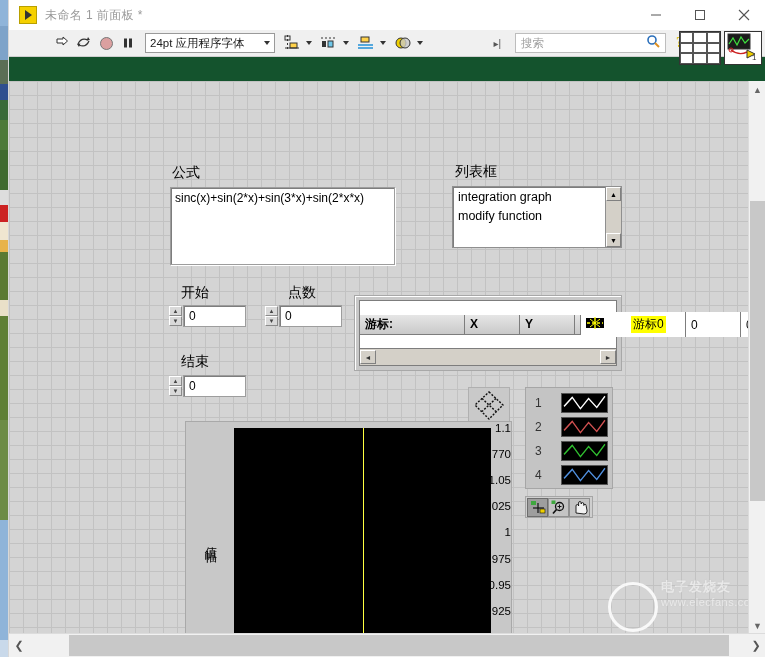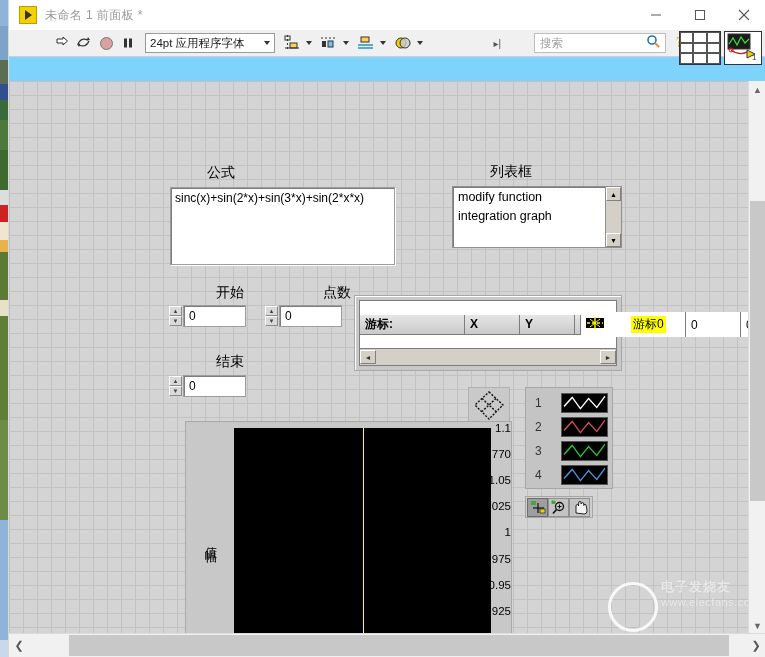--- a/index.html
+++ b/index.html
@@ -27,21 +27,21 @@
       #5b7a33 252px,#5b7a33 300px,
       #e9e0c8 300px,#e9e0c8 316px,
       #5f7f36 316px,#5f7f36 420px,
       #6d8c45 420px,#6d8c45 520px,
       #8fb4d9 520px,#8fb4d9 640px,
       #c9d9ea 640px,#c9d9ea 657px);
   }
   
   #window{
     position:absolute;left:8px;top:0;width:757px;height:657px;
-    background:#7dd3fc;
+    background:#14532d;
     border-left:1px solid #d8d8d8;
   }
   
   #titlebar{
     position:relative;height:30px;background:#ffffff;
     display:flex;align-items:center;
   }
   #app-icon{
     width:18px;height:18px;margin-left:10px;margin-right:8px;
     background:#f5d000;border:1px solid #b8a000;
@@ -69,21 +69,21 @@
   #font-box{
     height:20px;min-width:130px;border:1px solid #9a9a9a;background:#fff;
     display:flex;align-items:center;padding:0 4px;margin-left:6px;
     font-size:11.5px;color:#202020;box-sizing:border-box;
   }
   #font-box .fb-label{flex:1;white-space:nowrap;overflow:hidden;}
   .caret{width:0;height:0;border-left:3.5px solid transparent;border-right:3.5px solid transparent;
          border-top:4px solid #333;margin-left:4px;}
   .tool-drop{display:flex;align-items:center;margin-left:7px;}
   #search-wrap{
-    position:absolute;right:100px;top:3px;width:132px;height:20px;background:#fff;
+    position:absolute;right:100px;top:3px;width:151px;height:20px;background:#fff;
     border:1px solid #bdbdbd;display:flex;align-items:center;box-sizing:border-box;
   }
   #search-wrap .s-ph{font-size:11.5px;color:#a0a0a0;padding-left:5px;flex:1;}
   #search-marker{position:absolute;right:265px;top:8px;font-size:10px;color:#555;}
   #help-q{position:absolute;right:78px;top:4px;}
   
   #conn-area{position:absolute;right:4px;top:1px;display:flex;align-items:center;}
   #conn-grid{width:40px;height:32px;border:1px solid #333;background:#fff;
              display:grid;grid-template-columns:repeat(3,1fr);grid-template-rows:repeat(3,1fr);}
   #conn-grid div{border:.5px solid #555;}
@@ -103,21 +103,21 @@
            border-left:1px solid #dcdcdc;}
   #vscroll .sb-up,#vscroll .sb-down{height:17px;display:flex;align-items:center;justify-content:center;color:#666;font-size:9px;}
   #vscroll .sb-thumb{position:absolute;left:1px;top:120px;width:15px;height:300px;background:#c8c8c8;}
   
   #hscroll{position:absolute;left:0;bottom:0;width:757px;height:23px;background:#f1f1f1;
            border-top:1px solid #dcdcdc;display:flex;align-items:center;}
   #hscroll .sb-left,#hscroll .sb-right{width:20px;text-align:center;color:#555;font-size:11px;}
   #hscroll .sb-track{flex:1;height:23px;position:relative;}
   #hscroll .sb-thumb{position:absolute;left:40px;top:1px;width:660px;height:21px;background:#c8c8c8;}
   
-  .lv-label{position:absolute;font-size:13px;color:#000;white-space:nowrap;margin-left:35px;}
+  .lv-label{position:absolute;font-size:13px;color:#000;white-space:nowrap;}
   .lv-label.big{font-size:14px;}
   
   #formula-box{
     position:absolute;left:161px;top:106px;width:225px;height:78px;
     background:#fff;border:1px solid #9d9d9d;
     box-shadow:inset 1px 1px 0 #7d7d7d, 1px 1px 0 #ffffff;
     box-sizing:border-box;padding:3px 4px;
     font-size:12px;color:#000;line-height:14px;overflow:hidden;
   }
   
@@ -354,22 +354,22 @@
   </div>
 
   <div id="panel">
 
     <div class="lv-label big" style="left:163px;top:83px;">公式</div>
     <div id="formula-box">sinc(x)+sin(2*x)+sin(3*x)+sin(2*x*x)</div>
 
     <div class="lv-label big" style="left:446px;top:82px;">列表框</div>
     <div id="listbox">
       <div class="lb-items">
+        <div class="lb-row">integration graph</div>
         <div class="lb-row">modify function</div>
-        <div class="lb-row">integration graph</div>
       </div>
       <div class="lb-scroll">
         <div class="sb-arrow">▲</div>
         <div class="sb-arrow">▼</div>
       </div>
     </div>
 
     <div class="lv-label big" style="left:172px;top:203px;">开始</div>
     <div class="num-ctrl" style="left:160px;top:224px;">
       <div class="spin">

